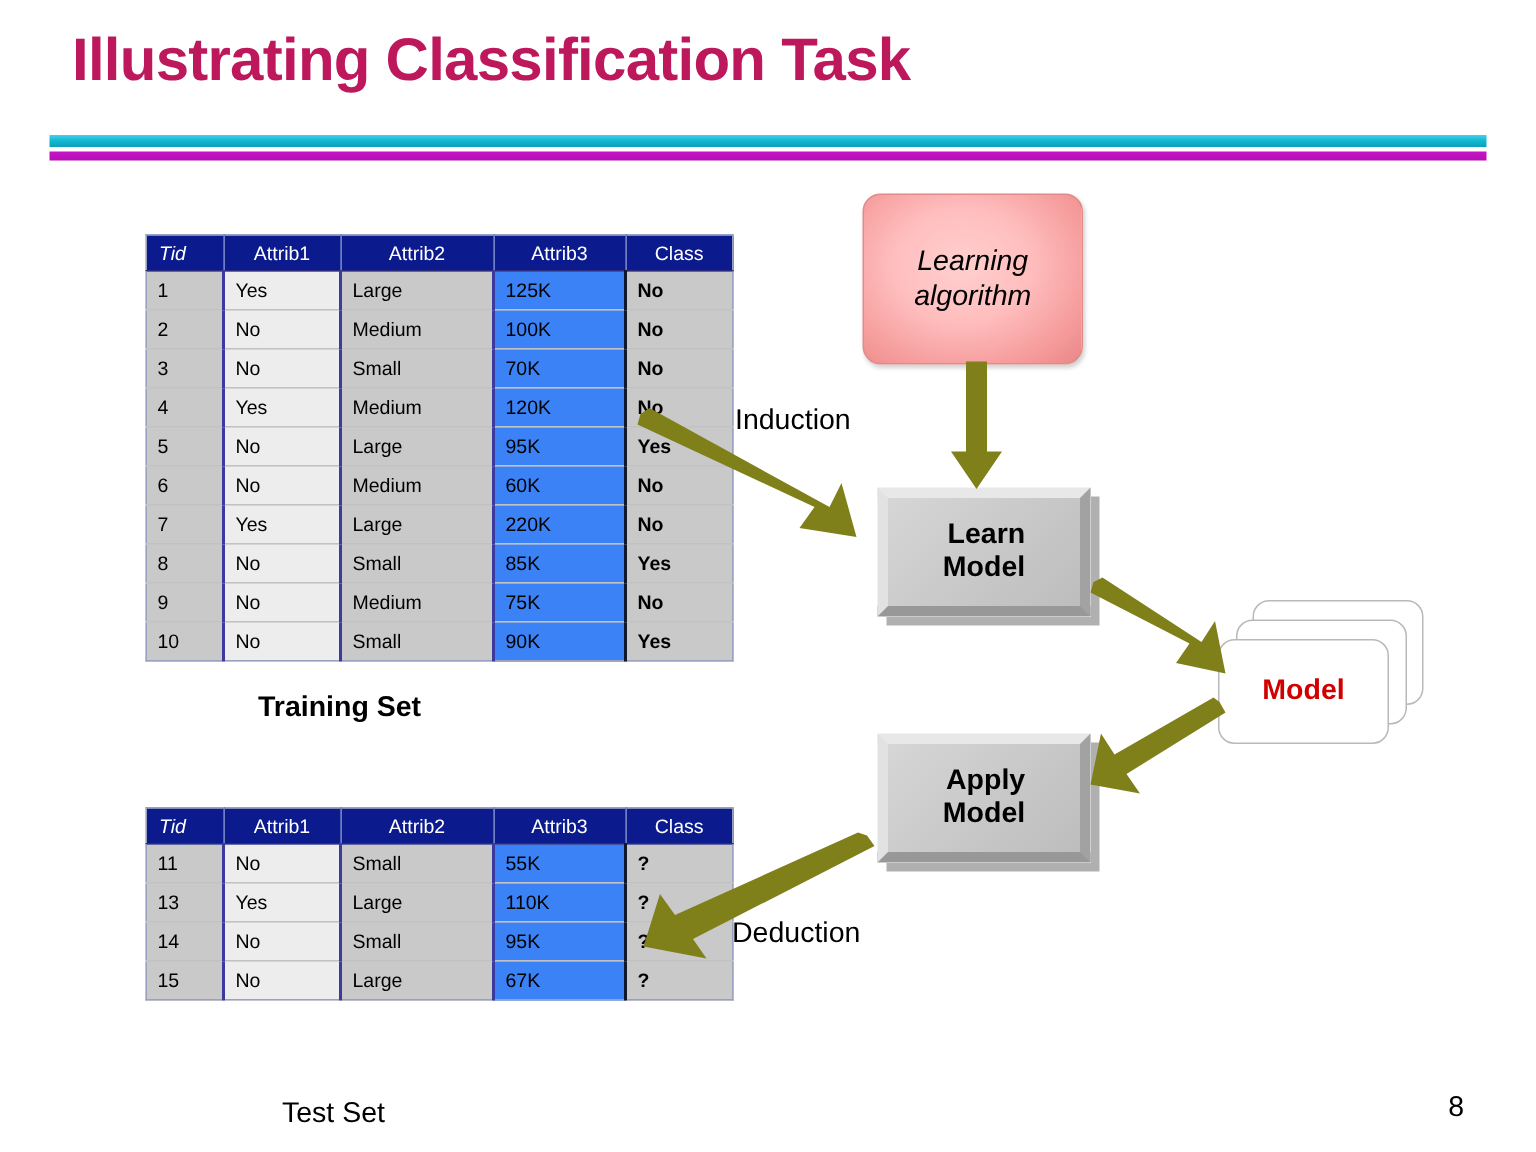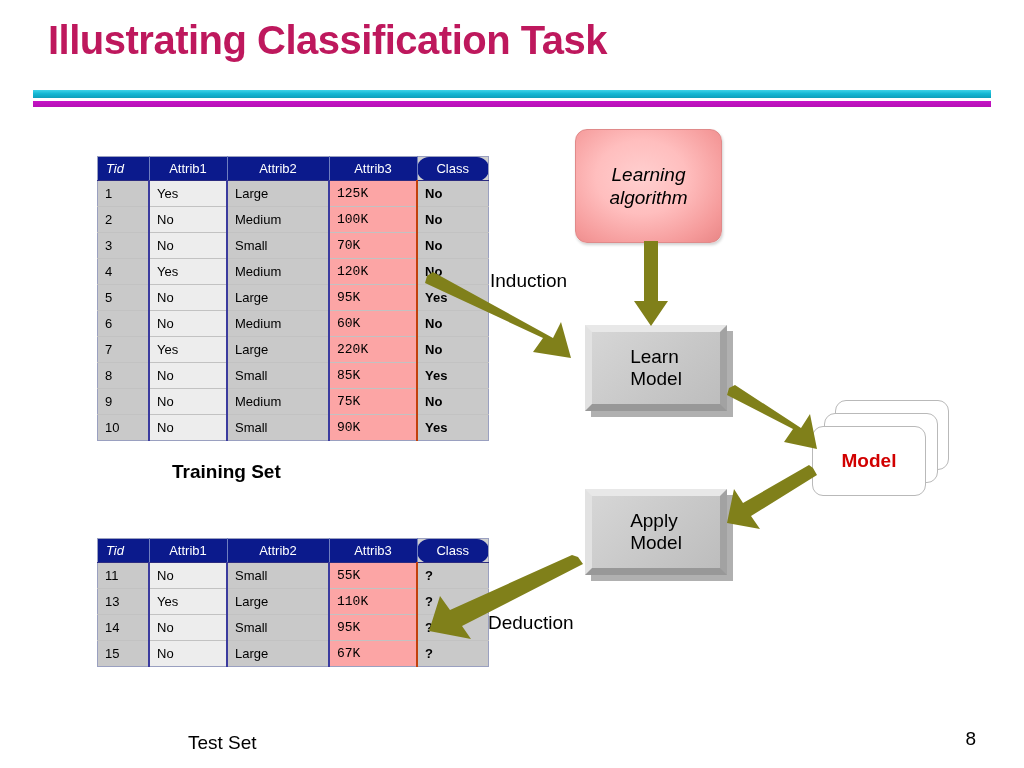--- a/index.html
+++ b/index.html
@@ -58,41 +58,41 @@
     background: #0b1a8c;
     color: #ffffff;
     font-size: 13px;
     font-weight: normal;
     padding: 4px 6px;
     text-align: center;
     border-right: 1px solid #6f7ec0;
     border-bottom: 1px solid #2b2b80;
     white-space: nowrap;
   }
-  .data-table th:last-child { border-right: none; border-radius: 12px; }
+  .data-table th:last-child { border-right: none; }
   .data-table th.tid-head {
     font-style: italic;
     text-align: left;
     padding-left: 8px;
   }
   .data-table td {
     padding: 5px 7px;
     font-size: 13px;
     color: #000000;
     white-space: nowrap;
     vertical-align: middle;
     border-bottom: 1px solid #c2c2c2;
   }
   .data-table tr:last-child td { border-bottom: none; }
 
   
   .col-tid     { background: #c9c9c9; border-right: 2px solid #3b3b9e; width: 36px; }
   .col-attr1   { background: #ededed; border-right: 2px solid #3b3b9e; width: 62px; }
   .col-attr2   { background: #c9c9c9; border-right: 2px solid #3b3b9e; width: 86px; }
-  .col-attr3   { background: #fca5a5; border-right: 2px solid #c2410c; width: 72px; font-family: Liberation Mono, monospace; }
+  .col-attr3   { background: #3b82f6; border-right: 2px solid #0f172a; width: 72px; }
   .col-class   { background: #c9c9c9; width: 56px; font-weight: bold; color: #d80000; }
 
   .caption {
     position: absolute;
     font-size: 19px;
     color: #000000;
     white-space: nowrap;
   }
 
   
@@ -123,23 +123,23 @@
     height: 72px;
     background: linear-gradient(135deg, #d6d6d6 0%, #c8c8c8 55%, #bdbdbd 100%);
     border-top: 7px solid #e8e8e8;
     border-left: 7px solid #e2e2e2;
     border-right: 7px solid #a2a2a2;
     border-bottom: 7px solid #989898;
     box-shadow: 6px 6px 0 0 rgba(150,150,150,0.75);
     display: flex;
     align-items: center;
     justify-content: center;
-    text-align: left;
-    font-size: 19px;
-    font-weight: normal;
+    text-align: right;
+    font-size: 19px;
+    font-weight: bold;
     line-height: 1.18;
     color: #000000;
   }
   #learn-model-box { left: 585px; top: 325px; }
   #apply-model-box { left: 585px; top: 489px; }
 
   
   .model-stack {
     position: absolute;
     left: 812px;

